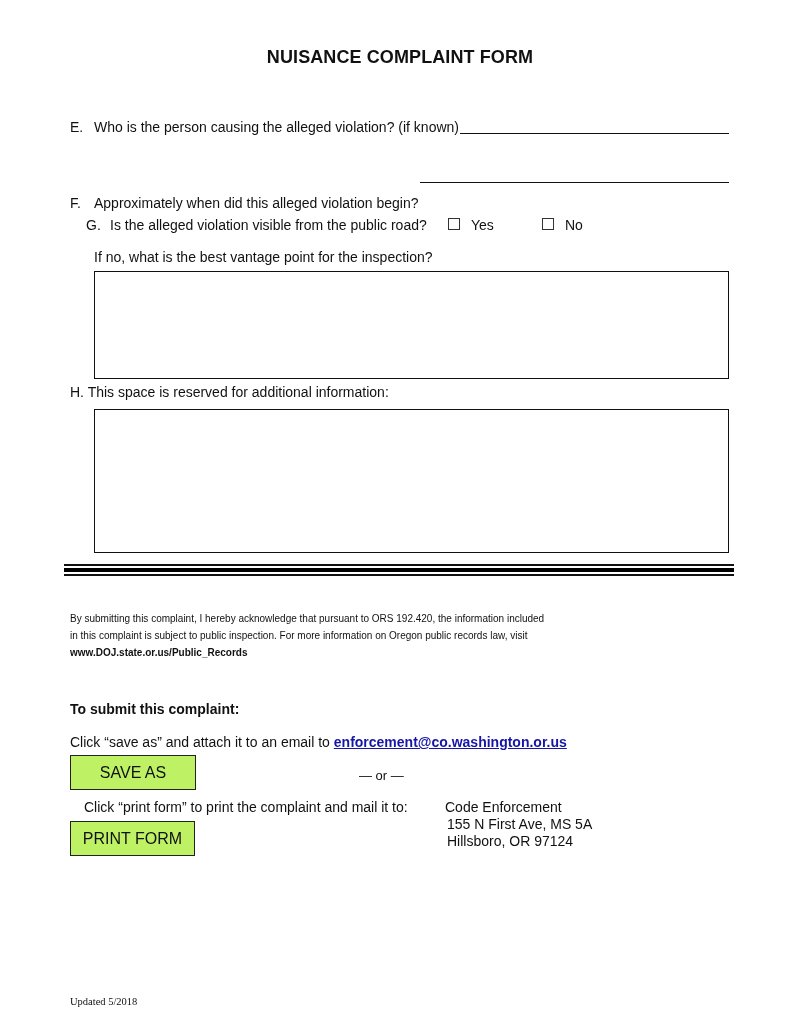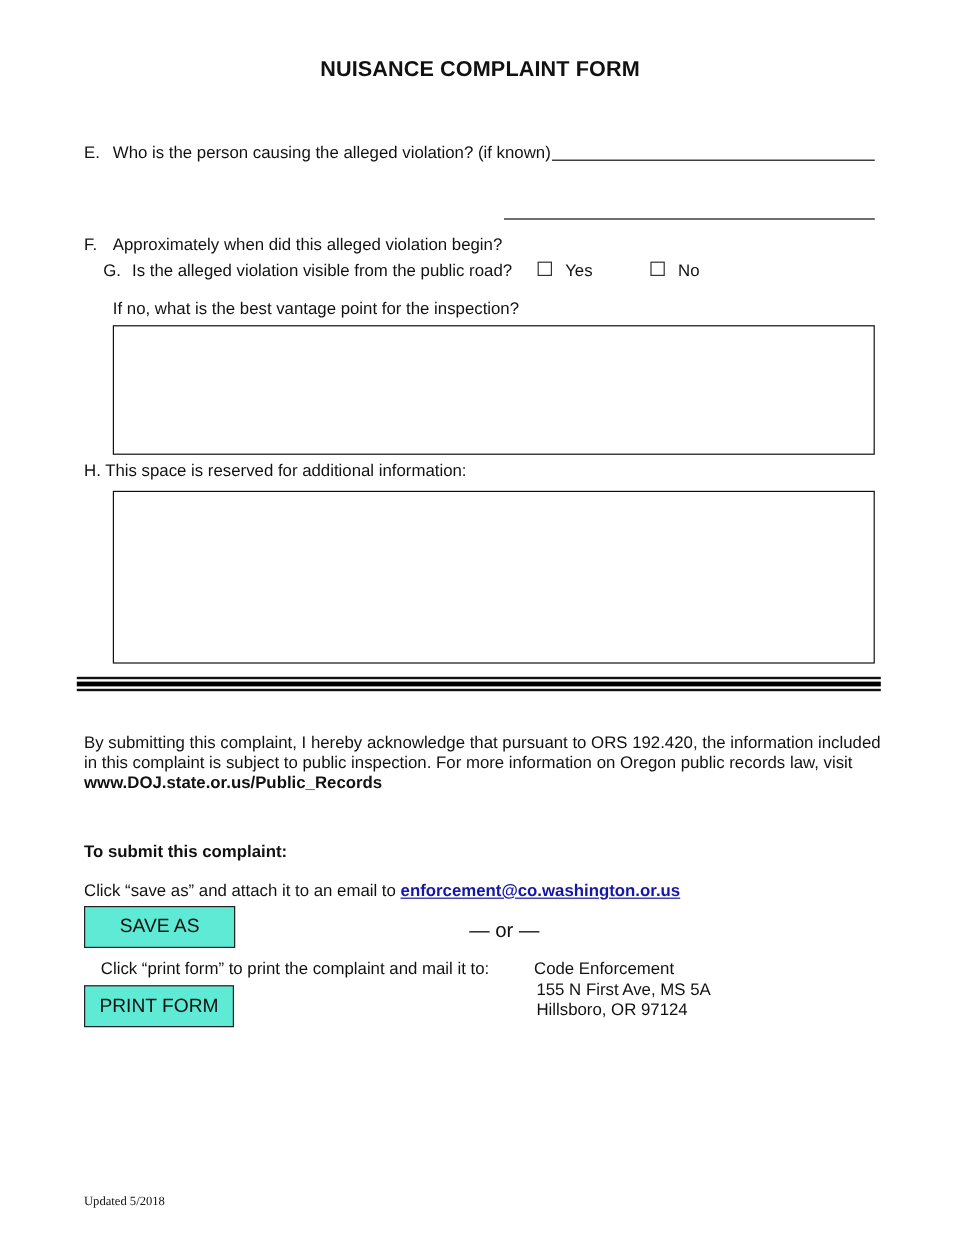--- a/index.html
+++ b/index.html
@@ -19,25 +19,25 @@
     }
     .checkbox {
       width: 12px; height: 12px; border: 1px solid #333; background: #fff;
       box-sizing: border-box;
     }
     .textbox {
       border: 1.5px solid #111; box-sizing: border-box; background: #fff;
     }
     .divider-thin { height: 2px; background: #111; }
     .divider-thick { height: 4px; background: #000; }
-    .para { font-size: 14px; line-height: 17px; width: 670px; }
+    .para { font-size: 10px; line-height: 17px; width: 670px; }
     .bold { font-weight: bold; }
     .link { color: #1515a8; font-weight: bold; text-decoration: underline; }
     .btn {
-      background: #5eead4; border: 1.5px solid #222; box-sizing: border-box;
+      background: #bef264; border: 1.5px solid #222; box-sizing: border-box;
       font-size: 16px; display: flex; align-items: center; justify-content: center;
       color: #111; cursor: pointer;
     }
     .footer { font-family: "Liberation Serif", serif; font-size: 10.5px; }
   </style>
 </head>
 <body>
 
 <div class="abs title">NUISANCE COMPLAINT FORM</div>
 
@@ -80,21 +80,21 @@
 
 <div class="abs q bold" style="left:70px; top:701px;">To submit this complaint:</div>
 
 <div class="abs q" style="left:70px; top:734px;text-align:right;">
   <span>Click “save as” and attach it to an email to</span>
   <span class="link">enforcement@co.washington.or.us</span>
 </div>
 
 <div class="abs btn" style="left:70px; top:755px; width:126px; height:35px;">SAVE AS</div>
 
-<div class="abs q" style="left:391px; top:767px; font-size:17px;">— or —</div>
+<div class="abs q" style="left:359px; top:767px; font-size:13px;">— or —</div>
 
 <div class="abs q" style="left:84px; top:799px;">Click “print form” to print the complaint and mail it to:</div>
 
 <div class="abs btn" style="left:70px; top:821px; width:125px; height:35px;">PRINT FORM</div>
 
 <div class="abs q" style="left:445px; top:799px;">
   <div>Code Enforcement</div>
   <div style="padding-left:2px;">155 N First Ave, MS 5A</div>
   <div style="padding-left:2px;">Hillsboro, OR 97124</div>
 </div>

